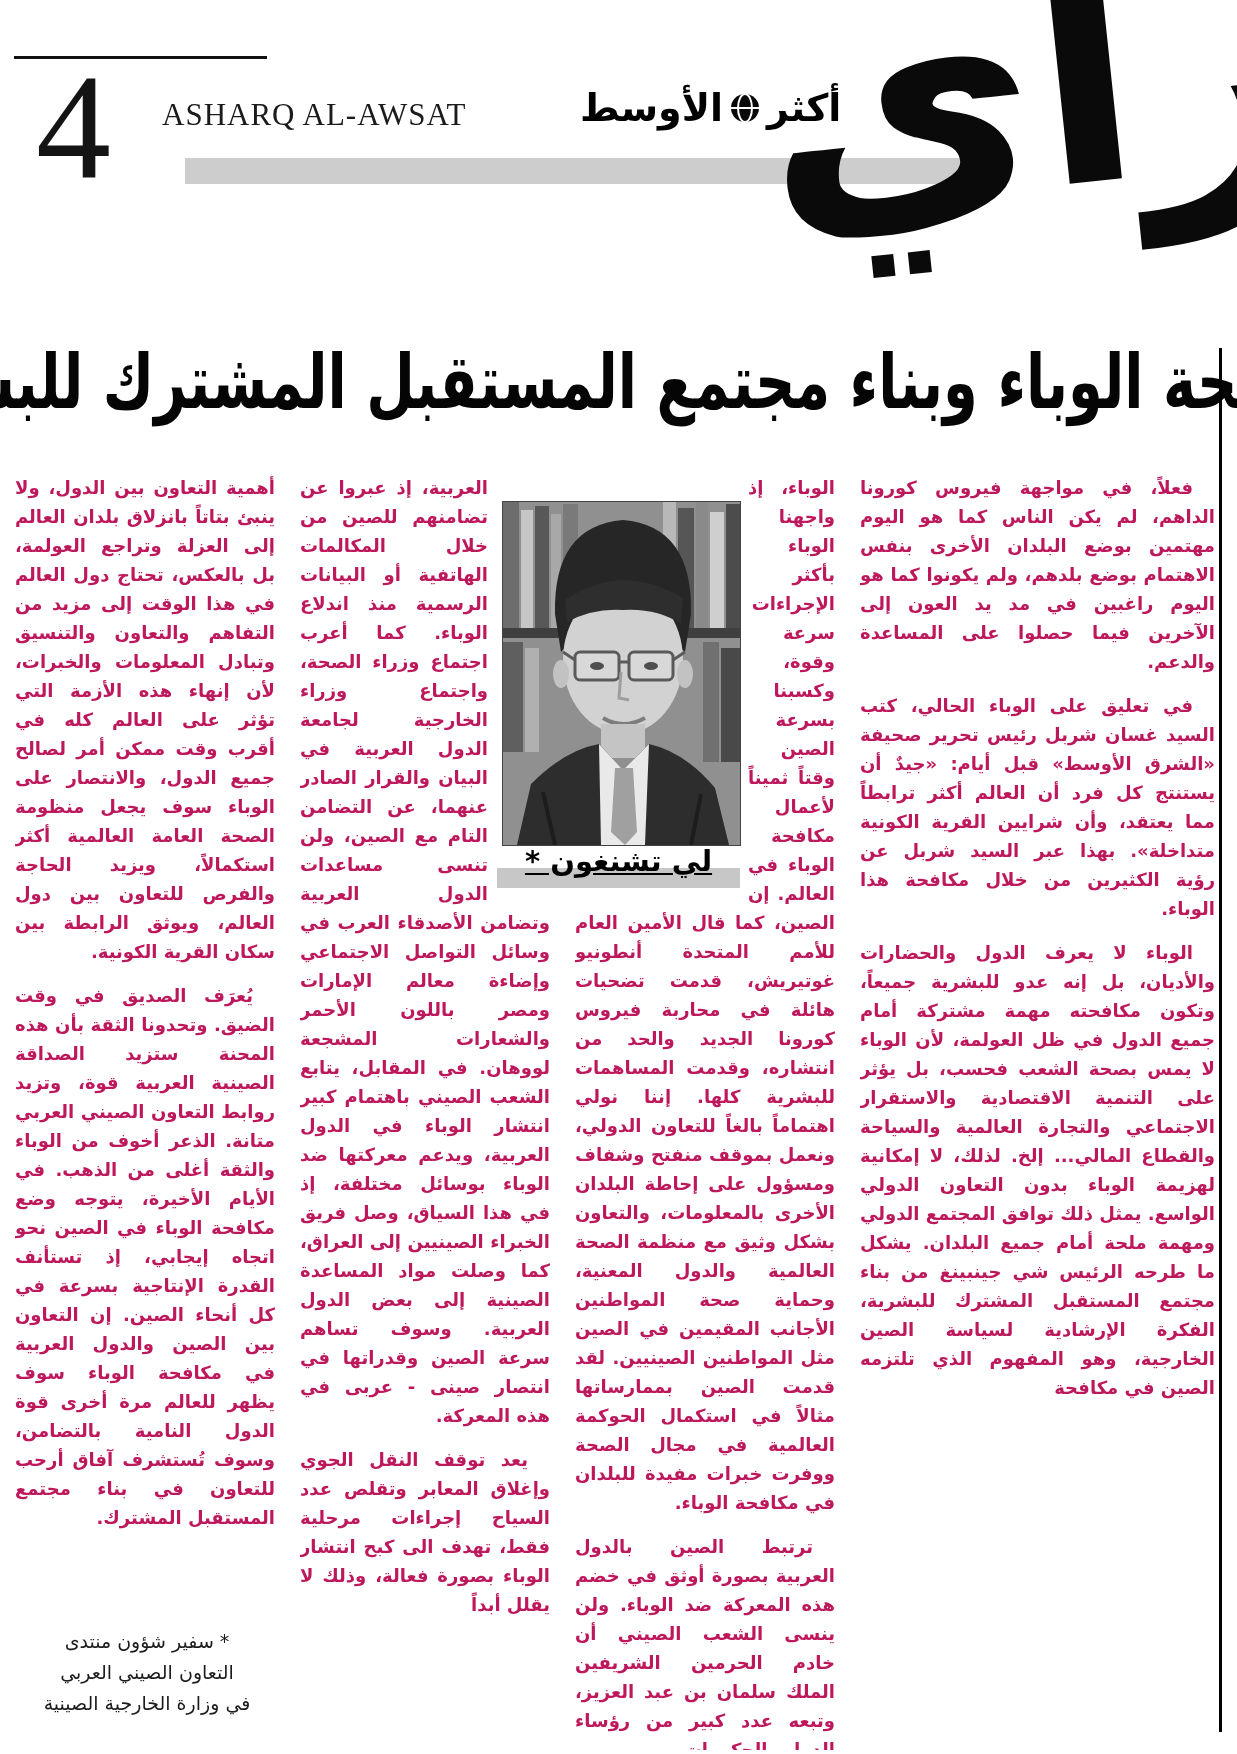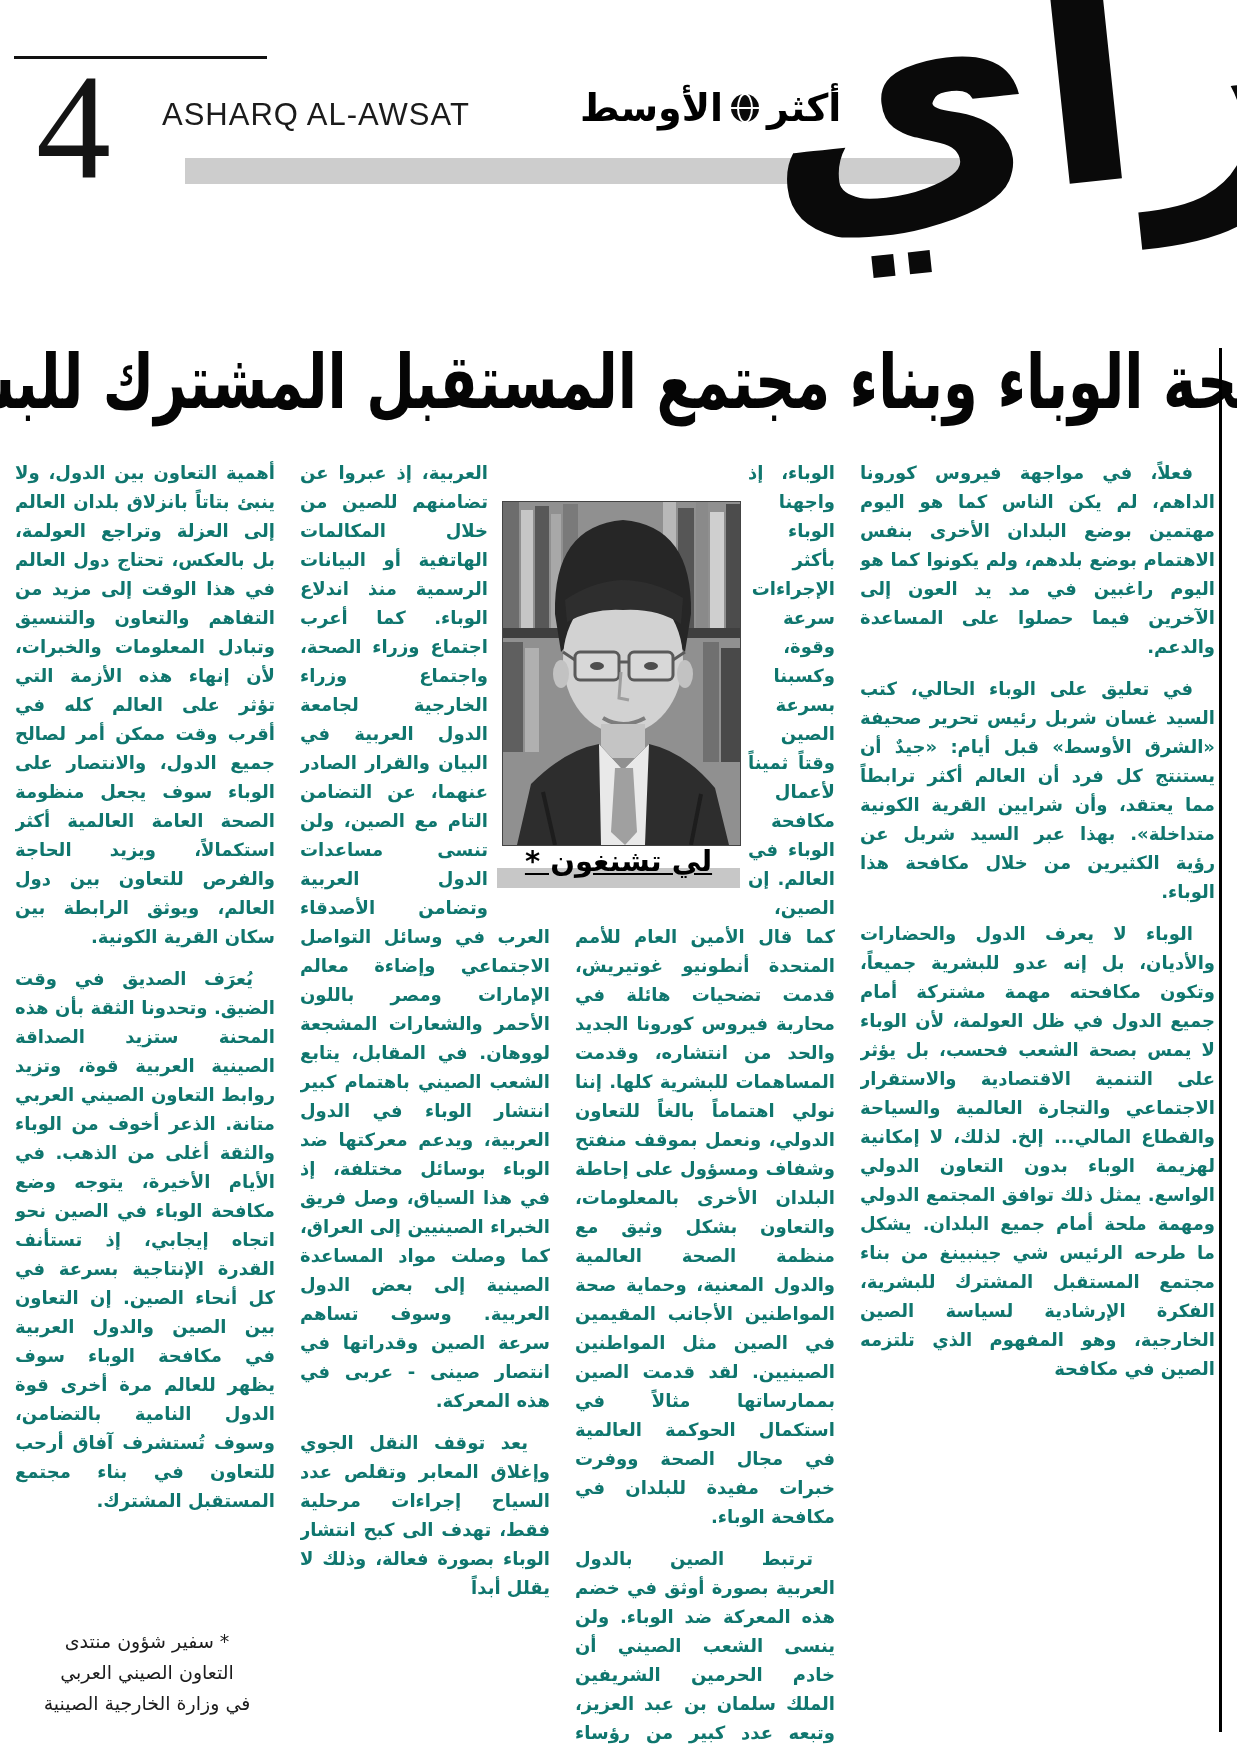--- a/index.html
+++ b/index.html
@@ -8,21 +8,21 @@
     overflow:hidden;direction:rtl;
     font-family:"DejaVu Sans", sans-serif;color:#0e0e0e;
   }
   
   .top-rule{position:absolute;left:14px;top:56px;width:253px;height:3px;background:#111;}
   .page-number{
     position:absolute;left:36px;top:52px;font-family:"Liberation Serif",serif;
     font-size:150px;line-height:1;letter-spacing:-7px;color:#141414;direction:ltr;
   }
   .masthead-latin{
-    position:absolute;left:162px;top:97px;font-family:Liberation Sans, sans-serif;
+    position:absolute;left:162px;top:97px;font-family:Liberation Serif, serif;
     font-size:31px;letter-spacing:1px;color:#1b1b1b;direction:ltr;white-space:nowrap;
   }
   .masthead-arabic{
     position:absolute;left:580px;top:86px;display:flex;align-items:center;gap:7px;
     font-weight:bold;font-size:38px;color:#000;white-space:nowrap;
   }
   .masthead-arabic .globe{width:30px;height:30px;flex:0 0 auto;}
   .masthead-bar{position:absolute;left:185px;top:158px;width:800px;height:26px;background:#cdcdcd;}
   .section-word{
     position:absolute;right:-72px;top:-66px;font-size:300px;line-height:1;
@@ -34,21 +34,21 @@
     display:flex;justify-content:center;overflow:visible;}
   .headline{
     font-size:56px;font-weight:bold;white-space:nowrap;letter-spacing:-1px;
     transform:scaleY(1.35);transform-origin:top center;color:#050505;
   }
   
   .v-rule{position:absolute;left:1219px;top:348px;width:3px;height:1384px;background:#000;}
   
   .col{position:absolute;top:458px;height:1292px;overflow:hidden;text-align:justify;}
   .col p{
-    margin:0 0 13px 0;font-size:18px;line-height:29px;font-weight:bold;color:#0f766e;
+    margin:15px 0 13px 0;font-size:18px;line-height:29px;font-weight:bold;color:#be185d;
   }
   .col p.indent{text-indent:22px;}
   .col-1{right:22px;width:355px;}
   .col-2{right:402px;width:260px;}
   .col-3{right:687px;width:250px;}
   .col-4{right:962px;width:260px;}
   .notch-left{float:left;width:173px;height:440px;}
   .notch-right{float:right;width:62px;height:440px;}
   
   .photo{

